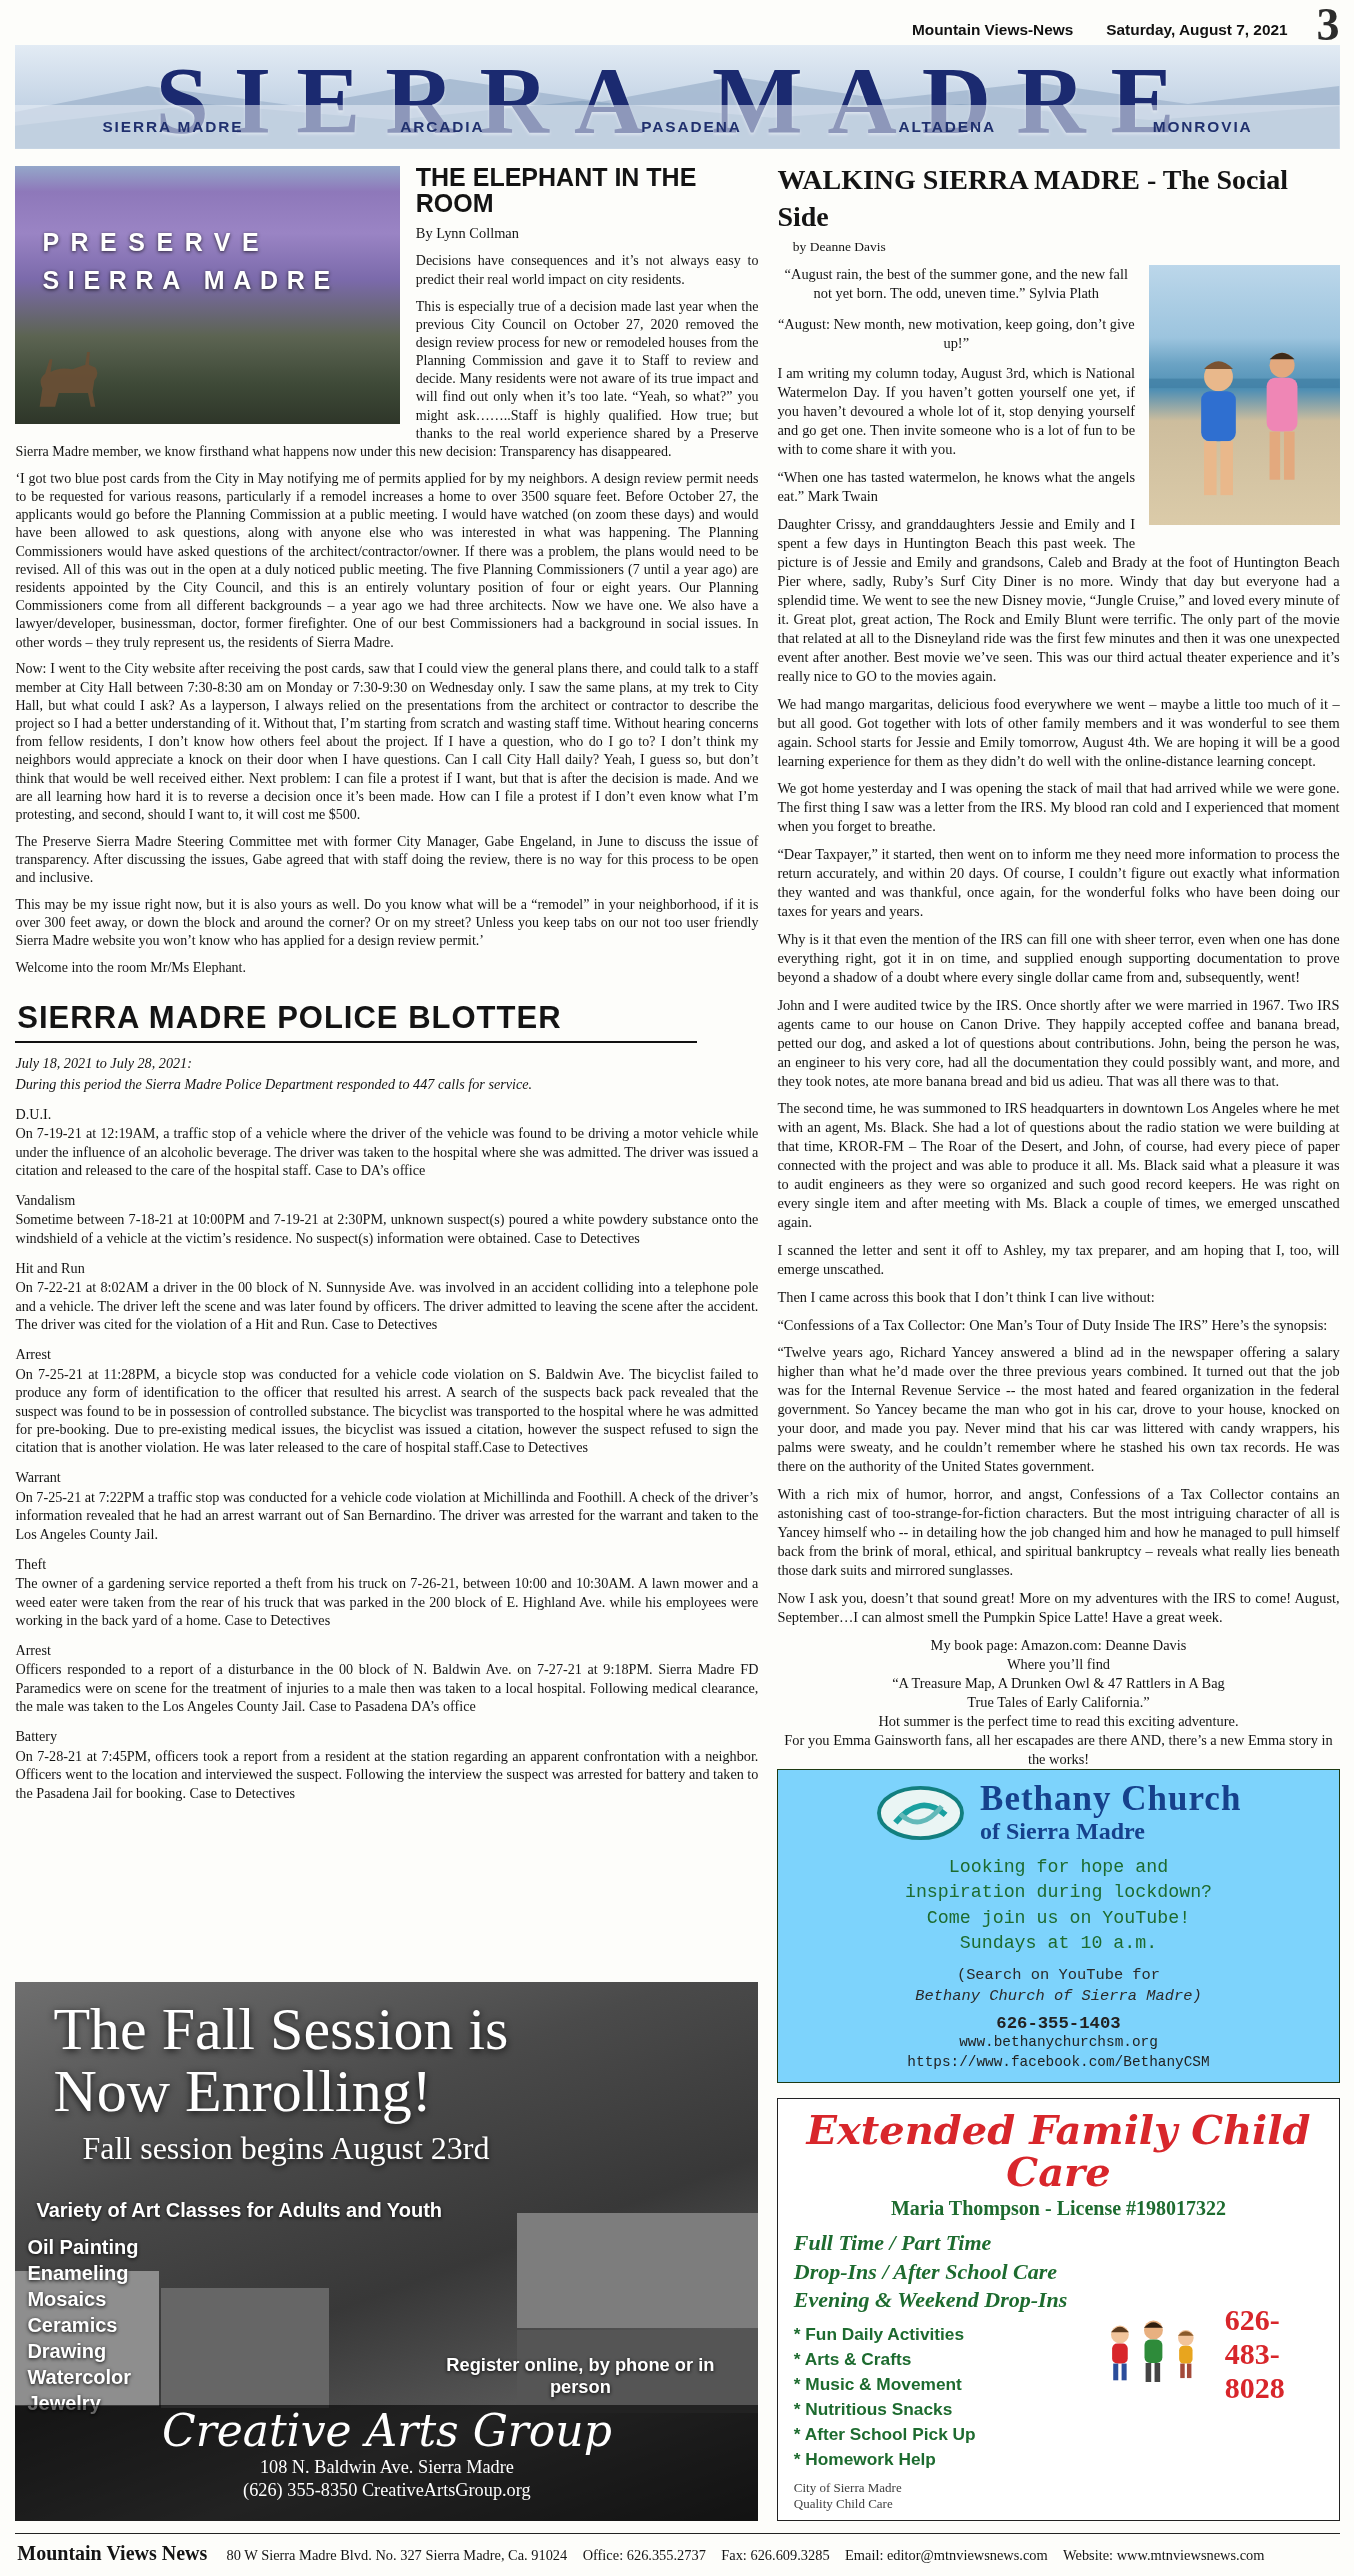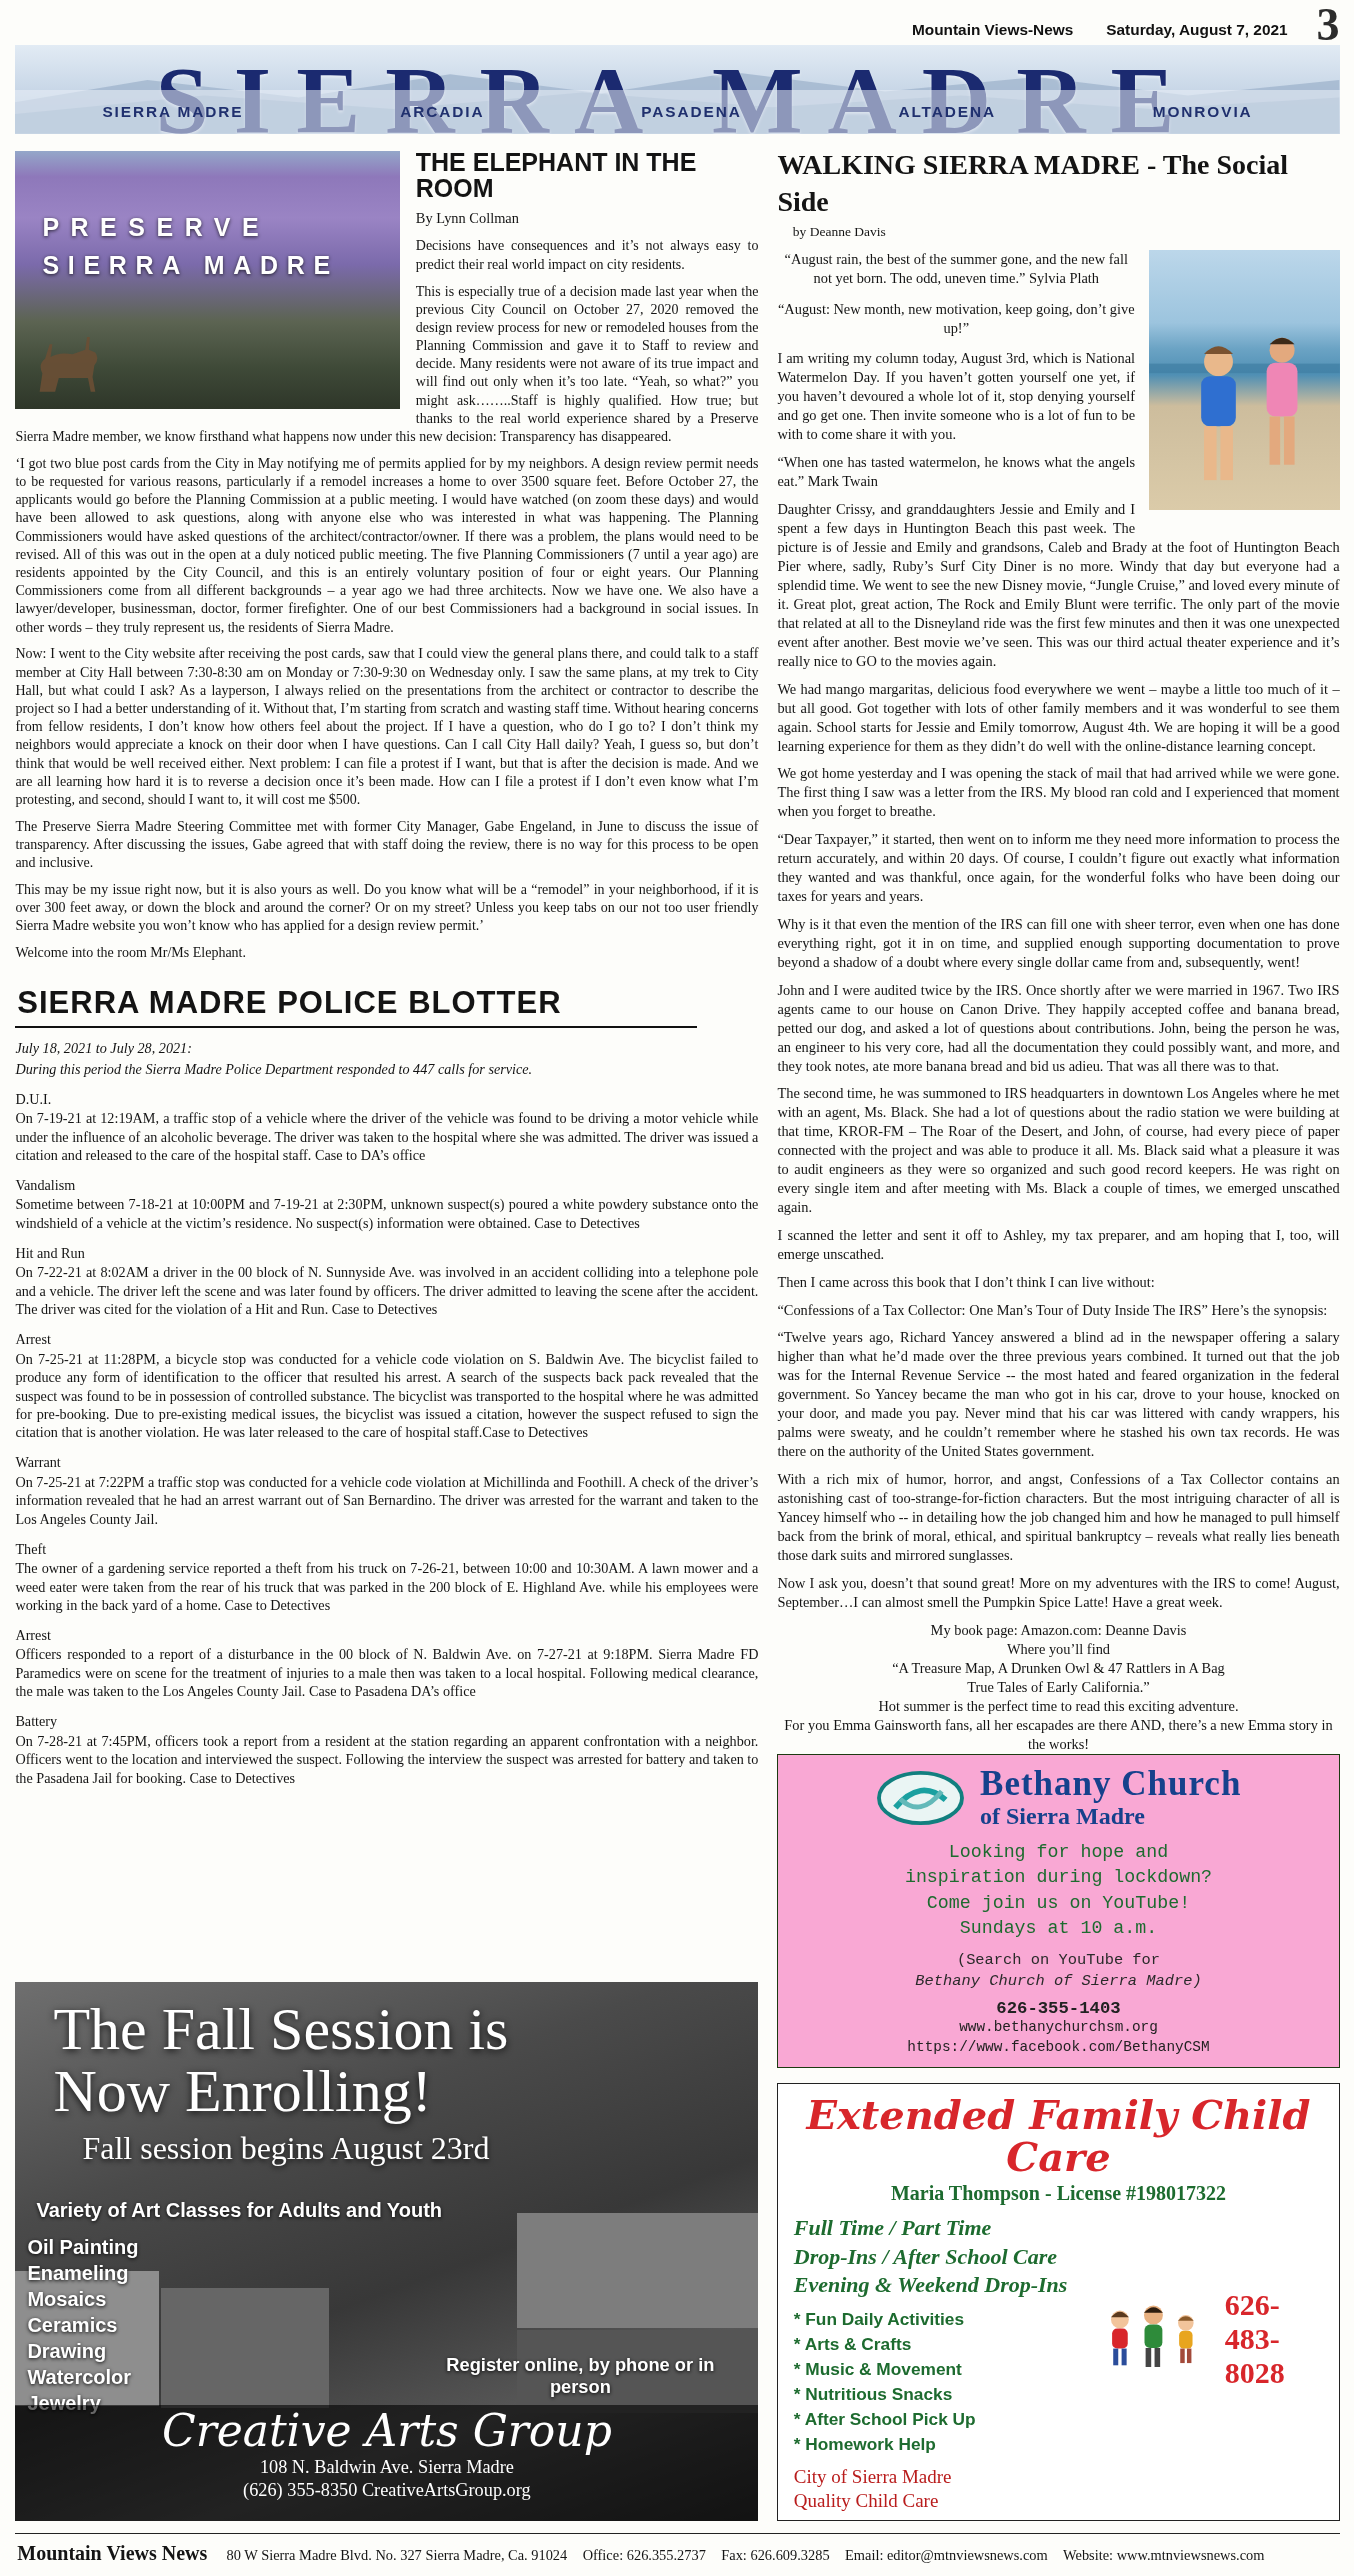--- a/index.html
+++ b/index.html
@@ -49,41 +49,41 @@
   .arts-name{font-size:44px;font-style:italic;font-family:"DejaVu Serif",serif;line-height:1.1;}
   .arts-address,.arts-contact{font-size:18.3px;line-height:1.3;}
   
   .walking{font-size:14.4px;line-height:1.32;}
   .walking h2{font-size:28px;margin:0 0 1.9px;font-family:"Liberation Serif",serif;}
   .walking .byline{font-size:13.5px;padding-left:15.4px;margin-bottom:9.6px;}
   .beach-photo{float:right;width:191px;height:260px;margin:0 0 9.6px 13.5px;position:relative;background:linear-gradient(180deg,#bcd7ea 0%,#9cc4de 28%,#6ba3c4 38%,#4f8fb4 48%,#cdbd9d 60%,#dbcba9 100%);}
   .quote{text-align:center;margin-bottom:11.5px;}
   .book-block{text-align:center;margin-top:1.9px;font-size:14.4px;line-height:1.32;}
   
-  .bethany-ad{margin-top:auto;border:1.9px solid #1d3a12;padding:11.5px 15.4px 9.6px;text-align:center;background:#f9a8d4;}
+  .bethany-ad{margin-top:auto;border:1.9px solid #1d3a12;padding:11.5px 15.4px 9.6px;text-align:center;background:#7dd3fc;}
   .bethany-header{display:flex;align-items:center;justify-content:center;gap:15.4px;}
   .bethany-name{font-size:35px;font-weight:700;color:#16418c;letter-spacing:1px;line-height:1.05;text-align:left;}
   .bethany-sub{font-size:24px;font-weight:700;color:#16418c;text-align:left;}
   .bethany-green{margin-top:9.6px;font-family:"Liberation Mono",monospace;font-size:18.3px;color:#1d6b2f;line-height:1.4;}
   .bethany-search{margin-top:8px;font-family:"Liberation Mono",monospace;font-size:15.4px;color:#2a2a2a;line-height:1.35;}
   .bethany-search .it{font-style:italic;}
   .bethany-phone{margin-top:7.7px;font-family:"Liberation Mono",monospace;font-size:17.3px;font-weight:700;color:#222;}
   .bethany-links{font-family:"Liberation Mono",monospace;font-size:14.4px;color:#222;line-height:1.35;}
   
   .childcare-ad{margin-top:15.4px;border:1.9px solid #222;padding:9.6px 15.4px 7.7px;background:#fff;}
   .cc-title{text-align:center;font-size:40px;color:#d8262b;font-style:italic;font-weight:700;font-family:"DejaVu Serif",serif;line-height:1.05;}
   .cc-provider{text-align:center;font-size:20px;font-weight:700;color:#1d6b2f;margin-top:3.8px;}
   .cc-main{display:flex;margin-top:9.6px;}
   .cc-left{flex:1;}
   .cc-schedule{font-size:22px;font-weight:700;font-style:italic;color:#1d6b2f;line-height:1.3;}
   .cc-features{list-style:none;margin:7px 0 0;padding:0;font-family:"Liberation Sans",sans-serif;font-weight:700;font-size:17.3px;color:#1d6b2f;line-height:1.45;}
   .cc-features li::before{content:"*  ";}
   .cc-right{width:231px;display:flex;flex-direction:row;align-items:center;gap:9.6px;padding-top:5.8px;}
   .cc-phone{font-size:30px;font-weight:700;color:#d8262b;}
-  .cc-footer{font-size:19px;color:#b91c1c;margin-top:7.7px;line-height:1.25;}
+  .cc-footer{font-size:13px;color:#404040;margin-top:7.7px;line-height:1.25;}
   
   .page-footer{border-top:1.9px solid #222;margin:5.8px 15.4px 0;padding:7.7px 1.9px 11.5px;display:flex;align-items:baseline;gap:15.4px;font-size:14.4px;white-space:nowrap;}
   .f-name{font-size:20px;font-weight:700;margin-right:3.8px;}
 </style>
 </head>
 <body>
 
 <div class="page">
 
   <div class="topbar">

